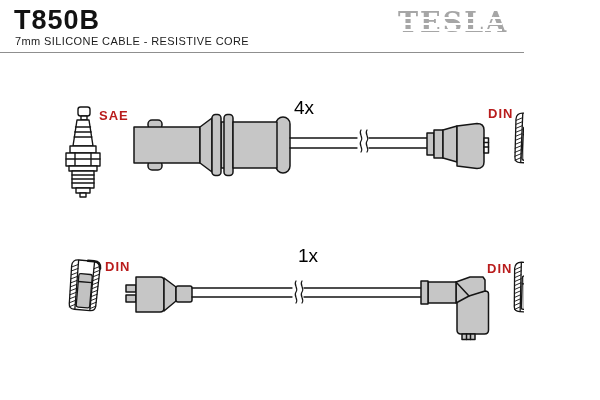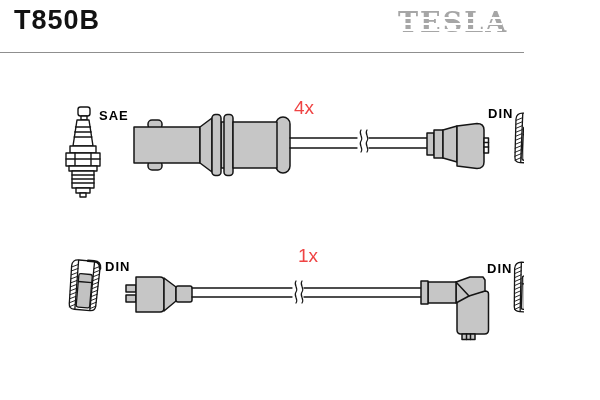--- a/index.html
+++ b/index.html
@@ -15,36 +15,37 @@
   .logo-text { display:block; font-family:"DejaVu Serif", serif; font-weight:bold;
                font-size:27px; line-height:30px; color:#a6a6a6; letter-spacing:2px; }
   .logo-stripe { position:absolute; left:0; width:100%; height:2px; background:#ffffff; }
   .stripe-1 { top:9px; } .stripe-2 { top:15px; } .stripe-3 { top:21px; }
 
   .divider { position:absolute; left:0; top:52px; width:600px; height:1px;
              background:#8f8f8f; }
 
   .diagram-svg { position:absolute; left:0; top:0; }
 
-  .lbl { position:absolute; color:#000000; white-space:nowrap; }
+  .lbl { position:absolute; color:#b91c1c; white-space:nowrap; }
   .lbl-plug { font-size:13px; font-weight:bold; letter-spacing:1px; }
   .lbl-sae  { left:99px;  top:108px; }
   .lbl-din-tr { left:488px; top:106px; }
   .lbl-din-bl { left:105px; top:259px; }
   .lbl-din-br { left:487px; top:261px; }
-  .qty { font-size:19px; font-weight:400; color:#ef4444; }
+  .qty { font-size:19px; font-weight:400; color:#000000; }
   .qty-top    { left:294px; top:97px; }
   .qty-bottom { left:298px; top:245px; }
 </style>
 </head>
 <body>
 
 <div class="page">
 
   <div class="part-number">T850B</div>
+  <div class="subtitle">7mm SILICONE CABLE -  RESISTIVE CORE</div>
 
   <div class="logo">
     <span class="logo-text">TESLA</span>
     <span class="logo-stripe stripe-1"></span>
     <span class="logo-stripe stripe-2"></span>
     <span class="logo-stripe stripe-3"></span>
   </div>
 
   <div class="divider"></div>
 

